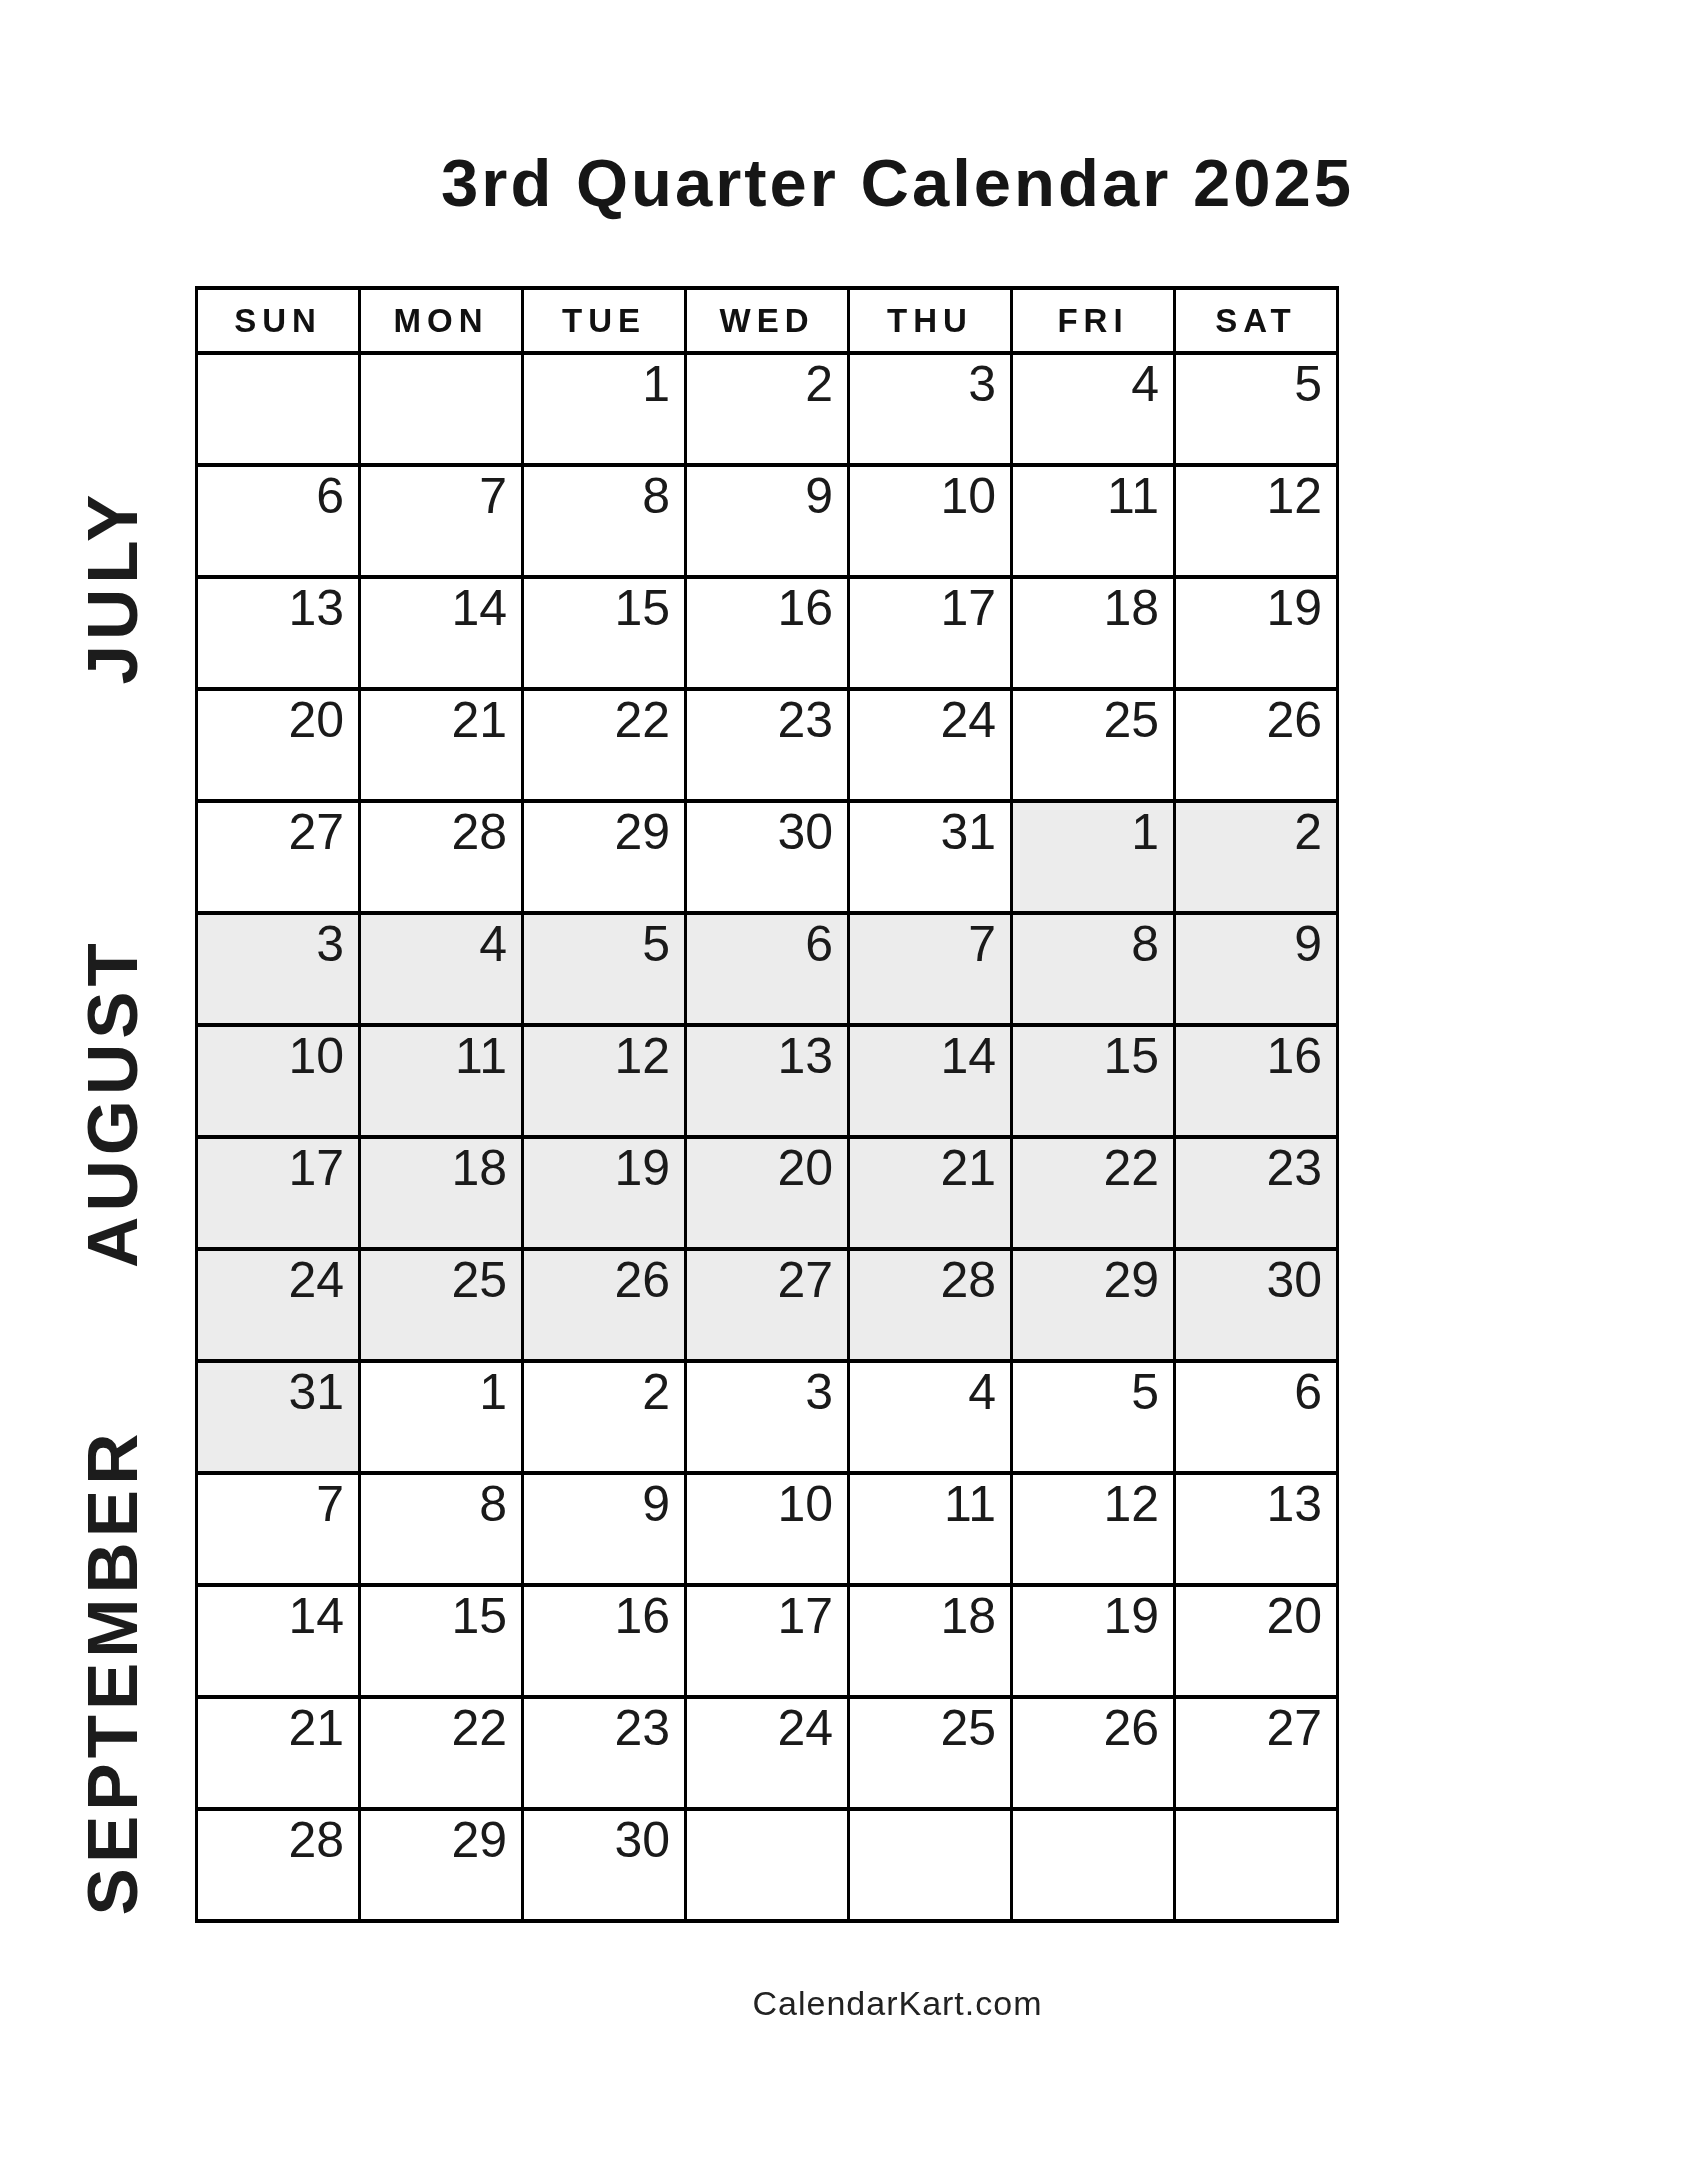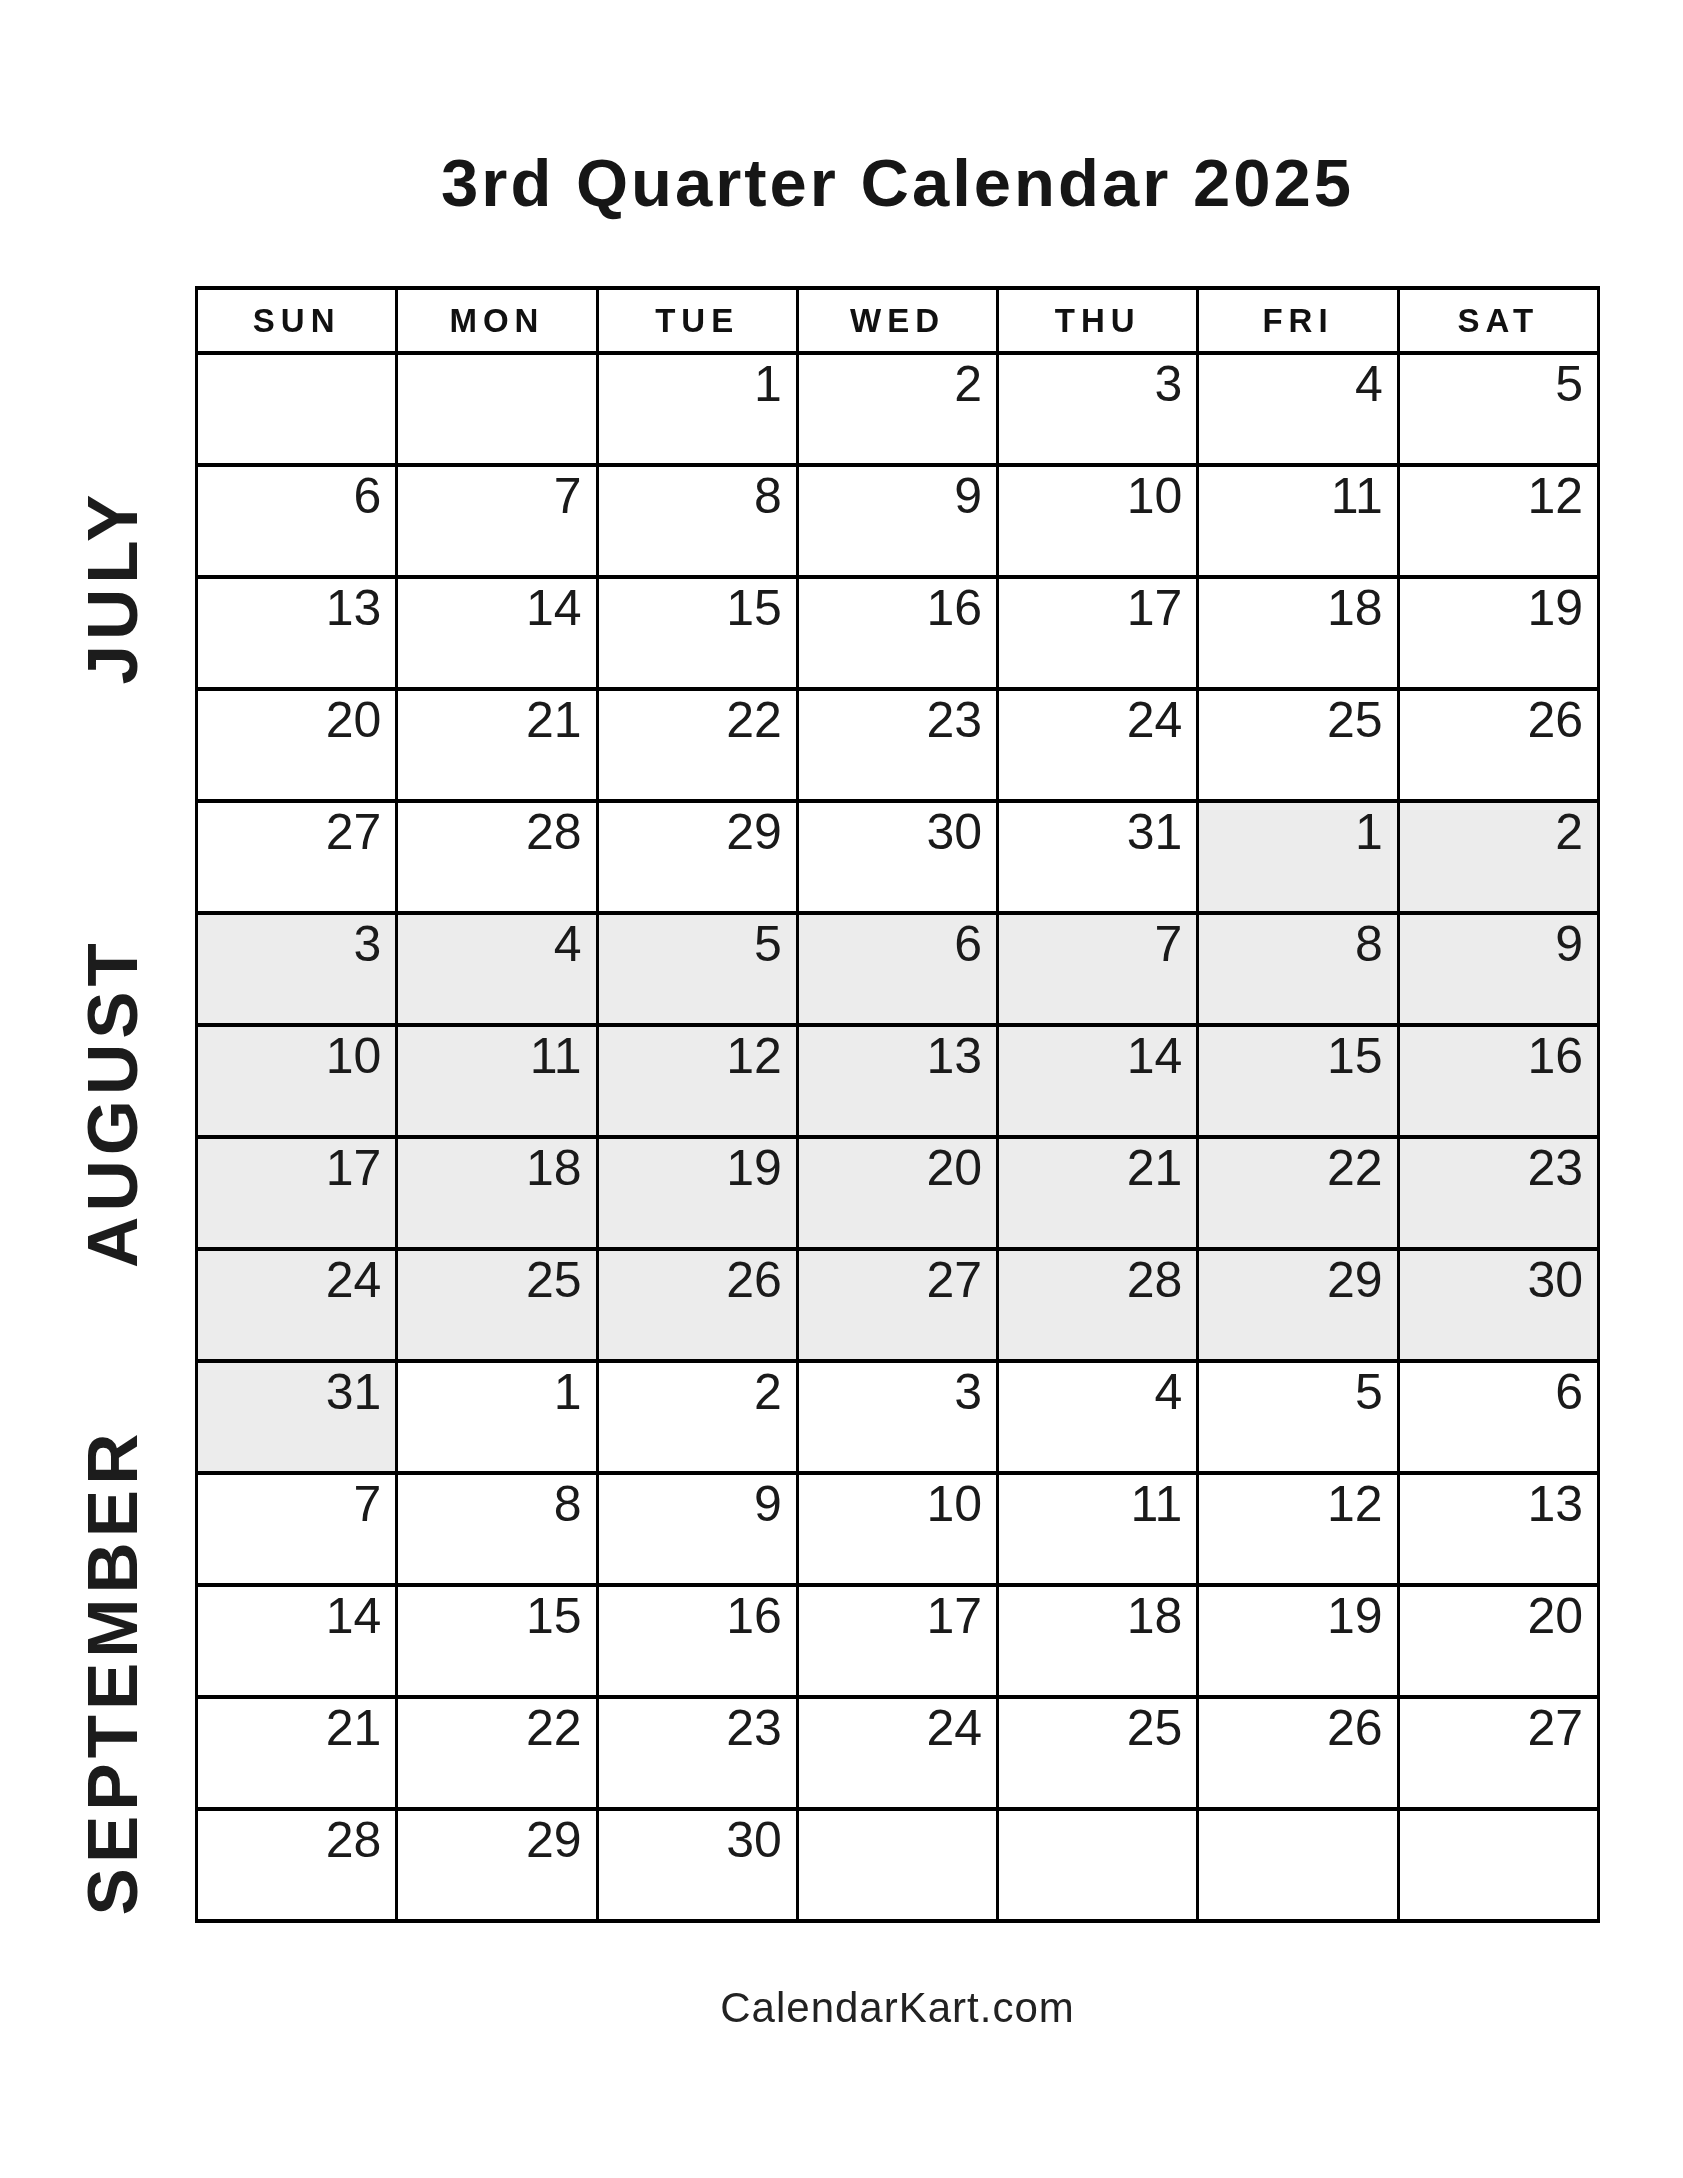--- a/index.html
+++ b/index.html
@@ -41,21 +41,21 @@
     white-space: nowrap;
   }
   .month-label.july      { top: 587px; }
   .month-label.august    { top: 1103px; }
   .month-label.september { top: 1672px; }
 
   table.calendar {
     position: absolute;
     left: 195px;
     top: 286px;
-    width: 1405px;
+    width: 1144px;
     border-collapse: collapse;
     table-layout: fixed;
   }
   .calendar th,
   .calendar td {
     border: 3px solid #000000;
     border-top-width: 4px;
     border-bottom-width: 4px;
   }
   .calendar th {
@@ -80,21 +80,21 @@
   }
   .calendar td.shaded {
     background: var(--shaded-cell, #ececec);
   }
   .footer {
     position: absolute;
     left: 195px;
     top: 1984px;
     width: 1405px;
     text-align: center;
-    font-size: 42px;
+    font-size: 34px;
     font-weight: 300;
     letter-spacing: 1px;
     color: #222222;
   }
 </style>
 </head>
 <body>
 
 <div class="page">
 

